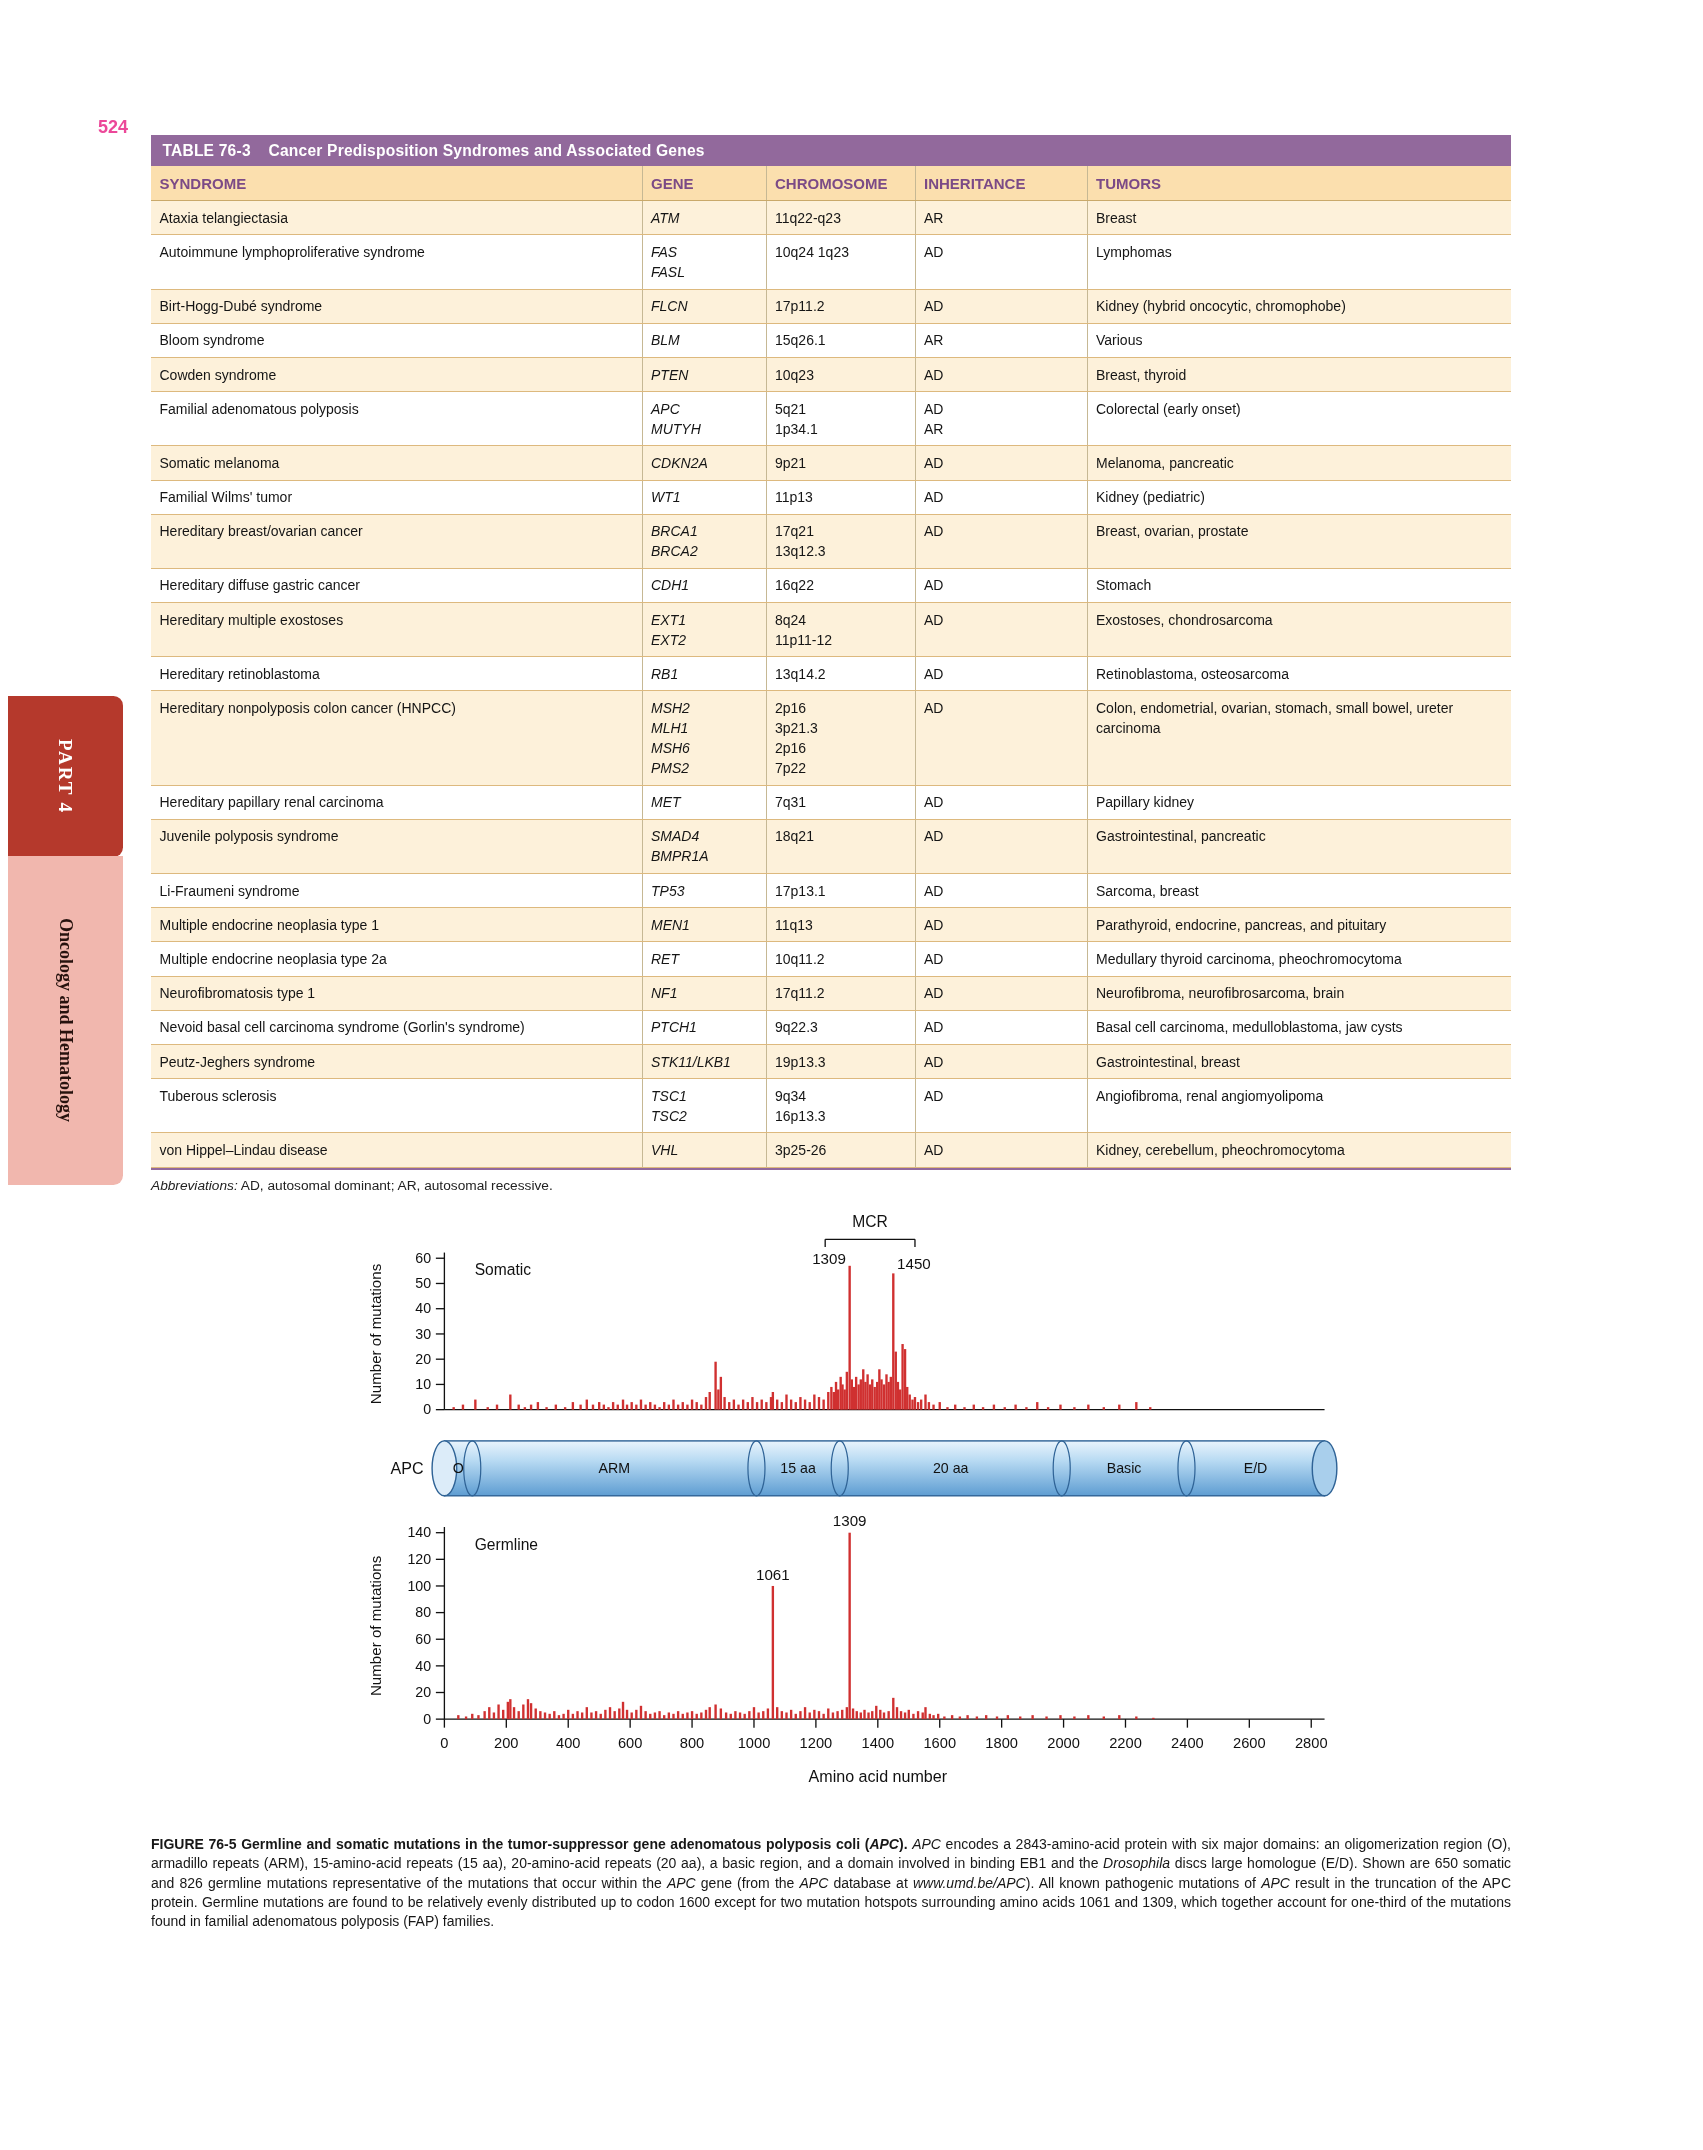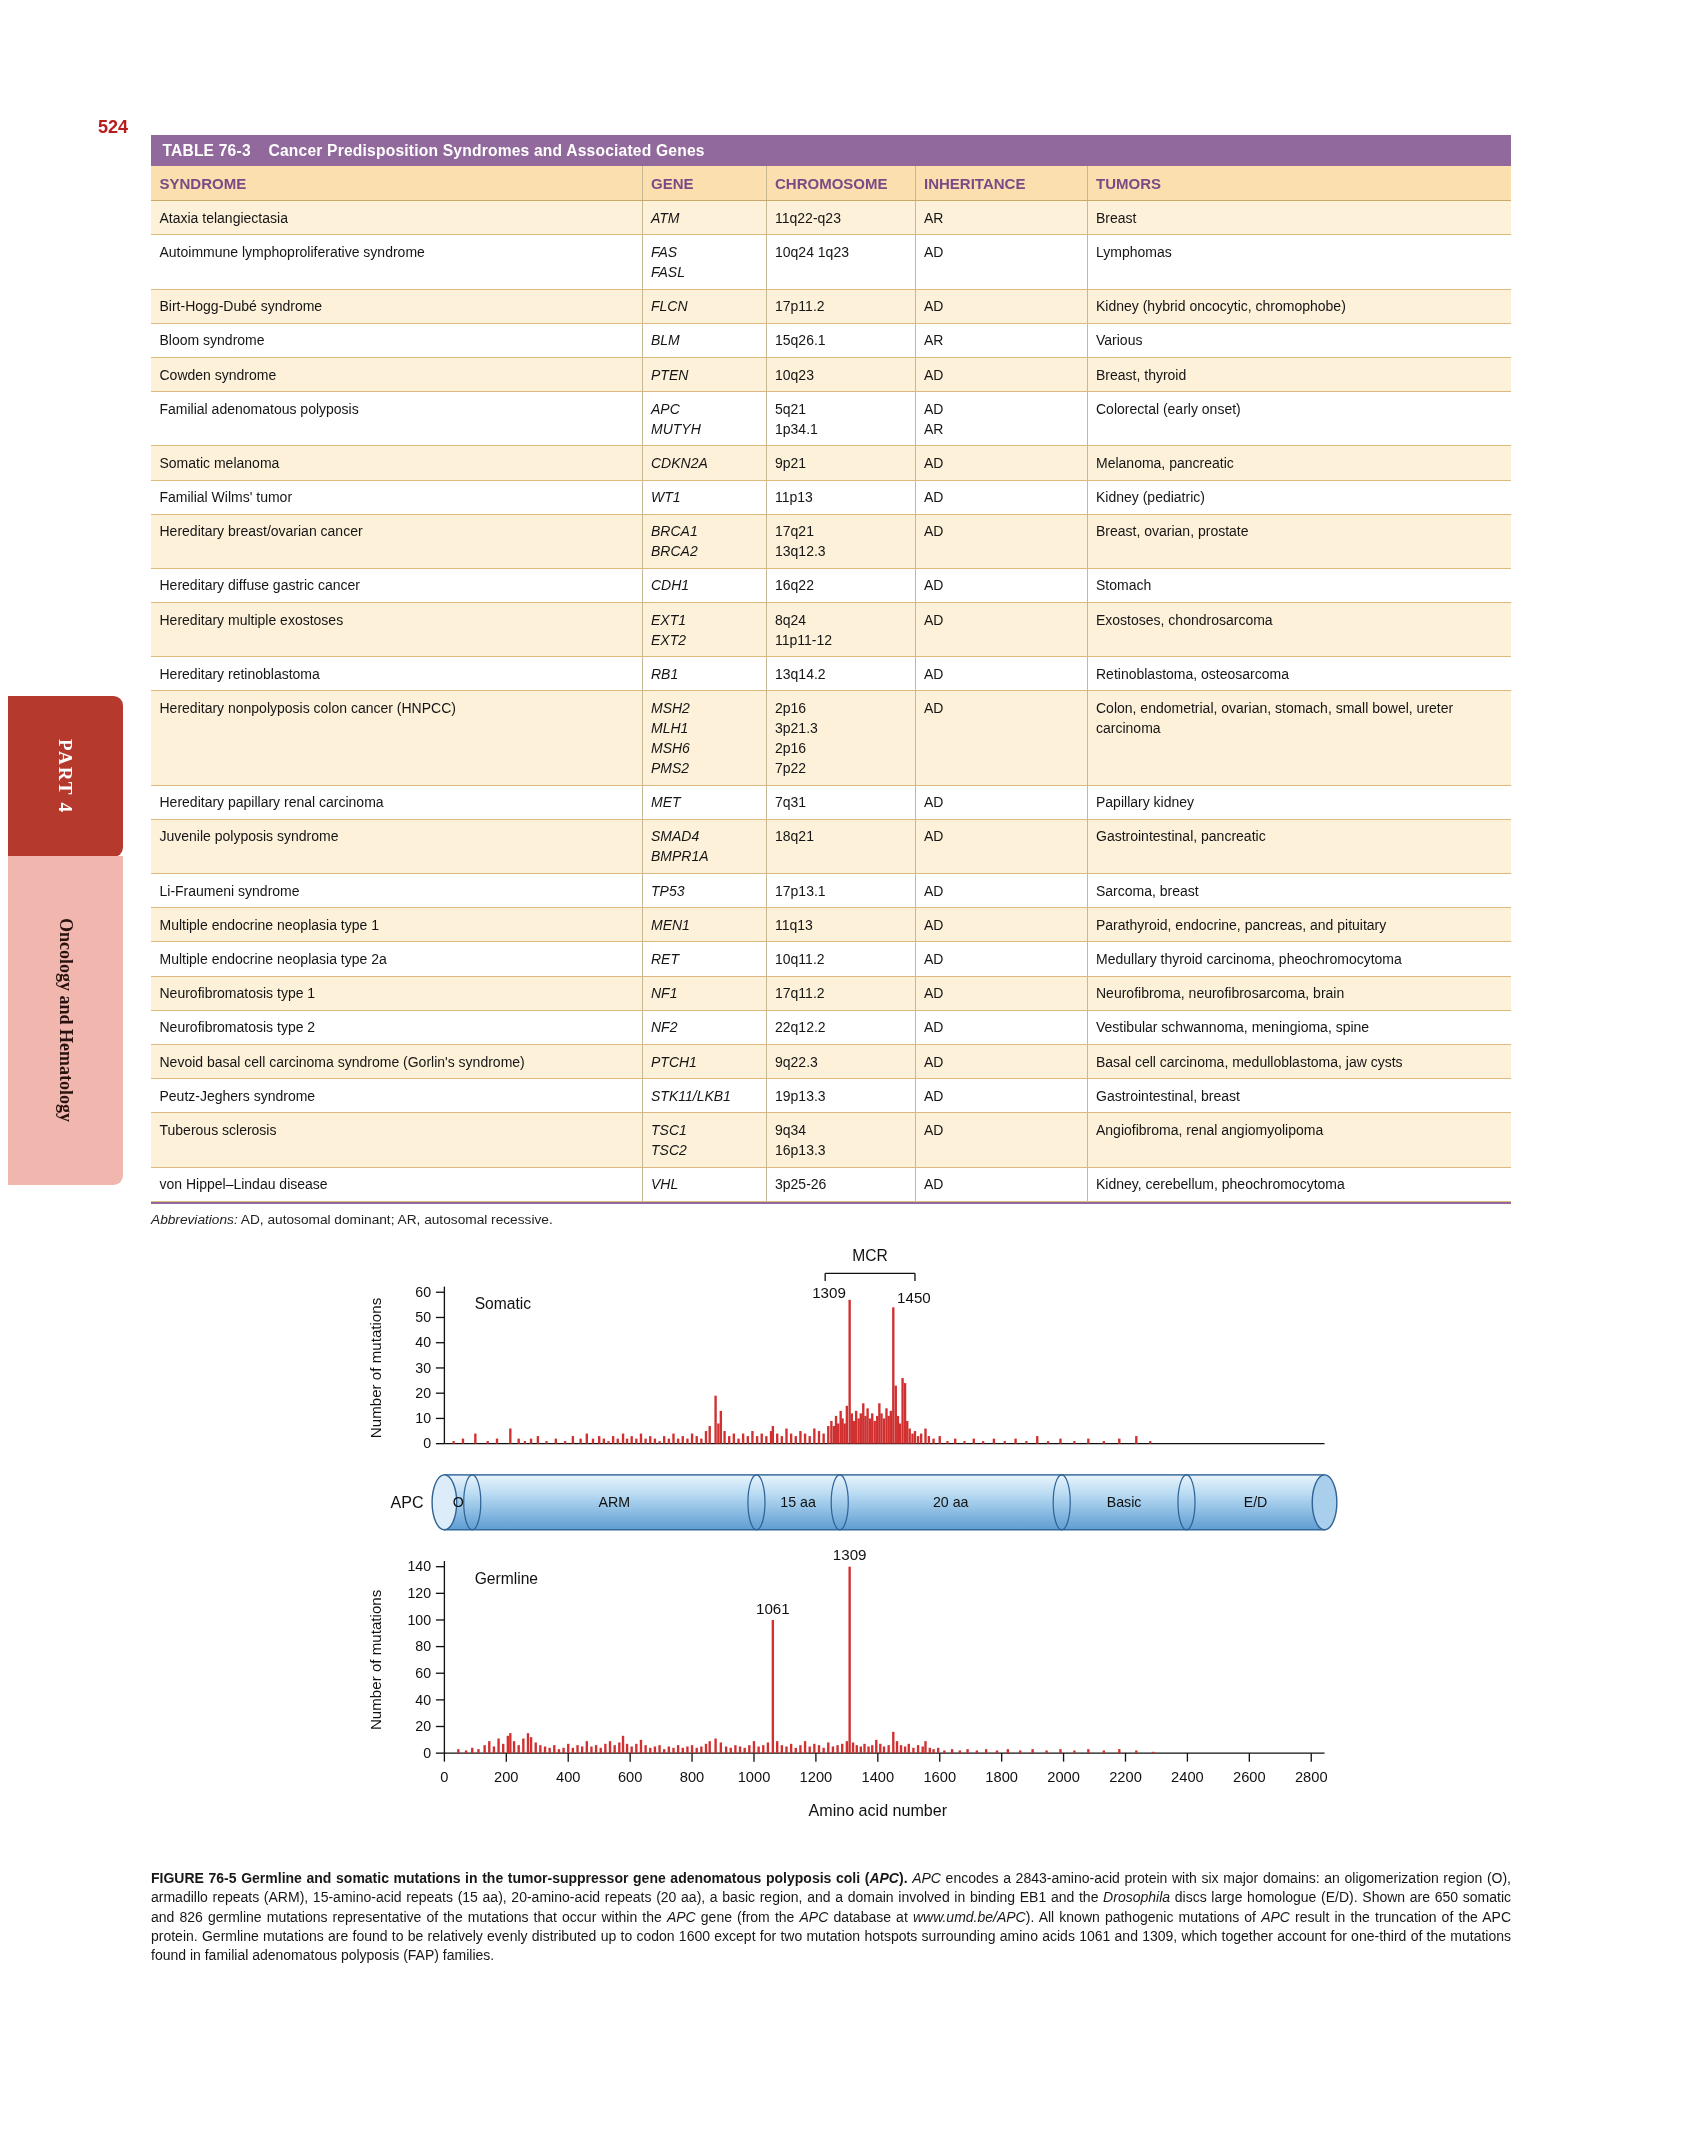--- a/index.html
+++ b/index.html
@@ -5,21 +5,21 @@
   * { margin:0; padding:0; box-sizing:border-box; }
   html,body { background:#ffffff; }
   body {
     width:1703px; height:2150px; position:relative;
     font-family:"Liberation Sans", sans-serif; color:#111;
   }
   .page { position:absolute; inset:0; background:#ffffff; overflow:hidden; }
 
   .page-number {
     position:absolute; left:98px; top:117px;
-    font-size:18px; font-weight:bold; color:#b91c1c;
+    font-size:18px; font-weight:bold; color:#ec4899;
   }
 
   
   .part-tab {
     position:absolute; left:7.6px; top:696px; width:115px; height:161px;
     background:#b5392c; border-radius:0 9.5px 9.5px 0;
     display:flex; align-items:center; justify-content:center;
   }
   .part-tab span {
     writing-mode:vertical-rl; color:#ffffff;
@@ -242,27 +242,20 @@
               <td class="col-chromosome">10q11.2</td>
               <td class="col-inheritance">AD</td>
               <td class="col-tumors">Medullary thyroid carcinoma, pheochromocytoma</td>
             </tr>
             <tr>
               <td class="col-syndrome">Neurofibromatosis type 1</td>
               <td class="col-gene">NF1</td>
               <td class="col-chromosome">17q11.2</td>
               <td class="col-inheritance">AD</td>
               <td class="col-tumors">Neurofibroma, neurofibrosarcoma, brain</td>
-            </tr>
-            <tr>
-              <td class="col-syndrome">Neurofibromatosis type 2</td>
-              <td class="col-gene">NF2</td>
-              <td class="col-chromosome">22q12.2</td>
-              <td class="col-inheritance">AD</td>
-              <td class="col-tumors">Vestibular schwannoma, meningioma, spine</td>
             </tr>
             <tr>
               <td class="col-syndrome">Nevoid basal cell carcinoma syndrome (Gorlin's syndrome)</td>
               <td class="col-gene">PTCH1</td>
               <td class="col-chromosome">9q22.3</td>
               <td class="col-inheritance">AD</td>
               <td class="col-tumors">Basal cell carcinoma, medulloblastoma, jaw cysts</td>
             </tr>
             <tr>
               <td class="col-syndrome">Peutz-Jeghers syndrome</td>

